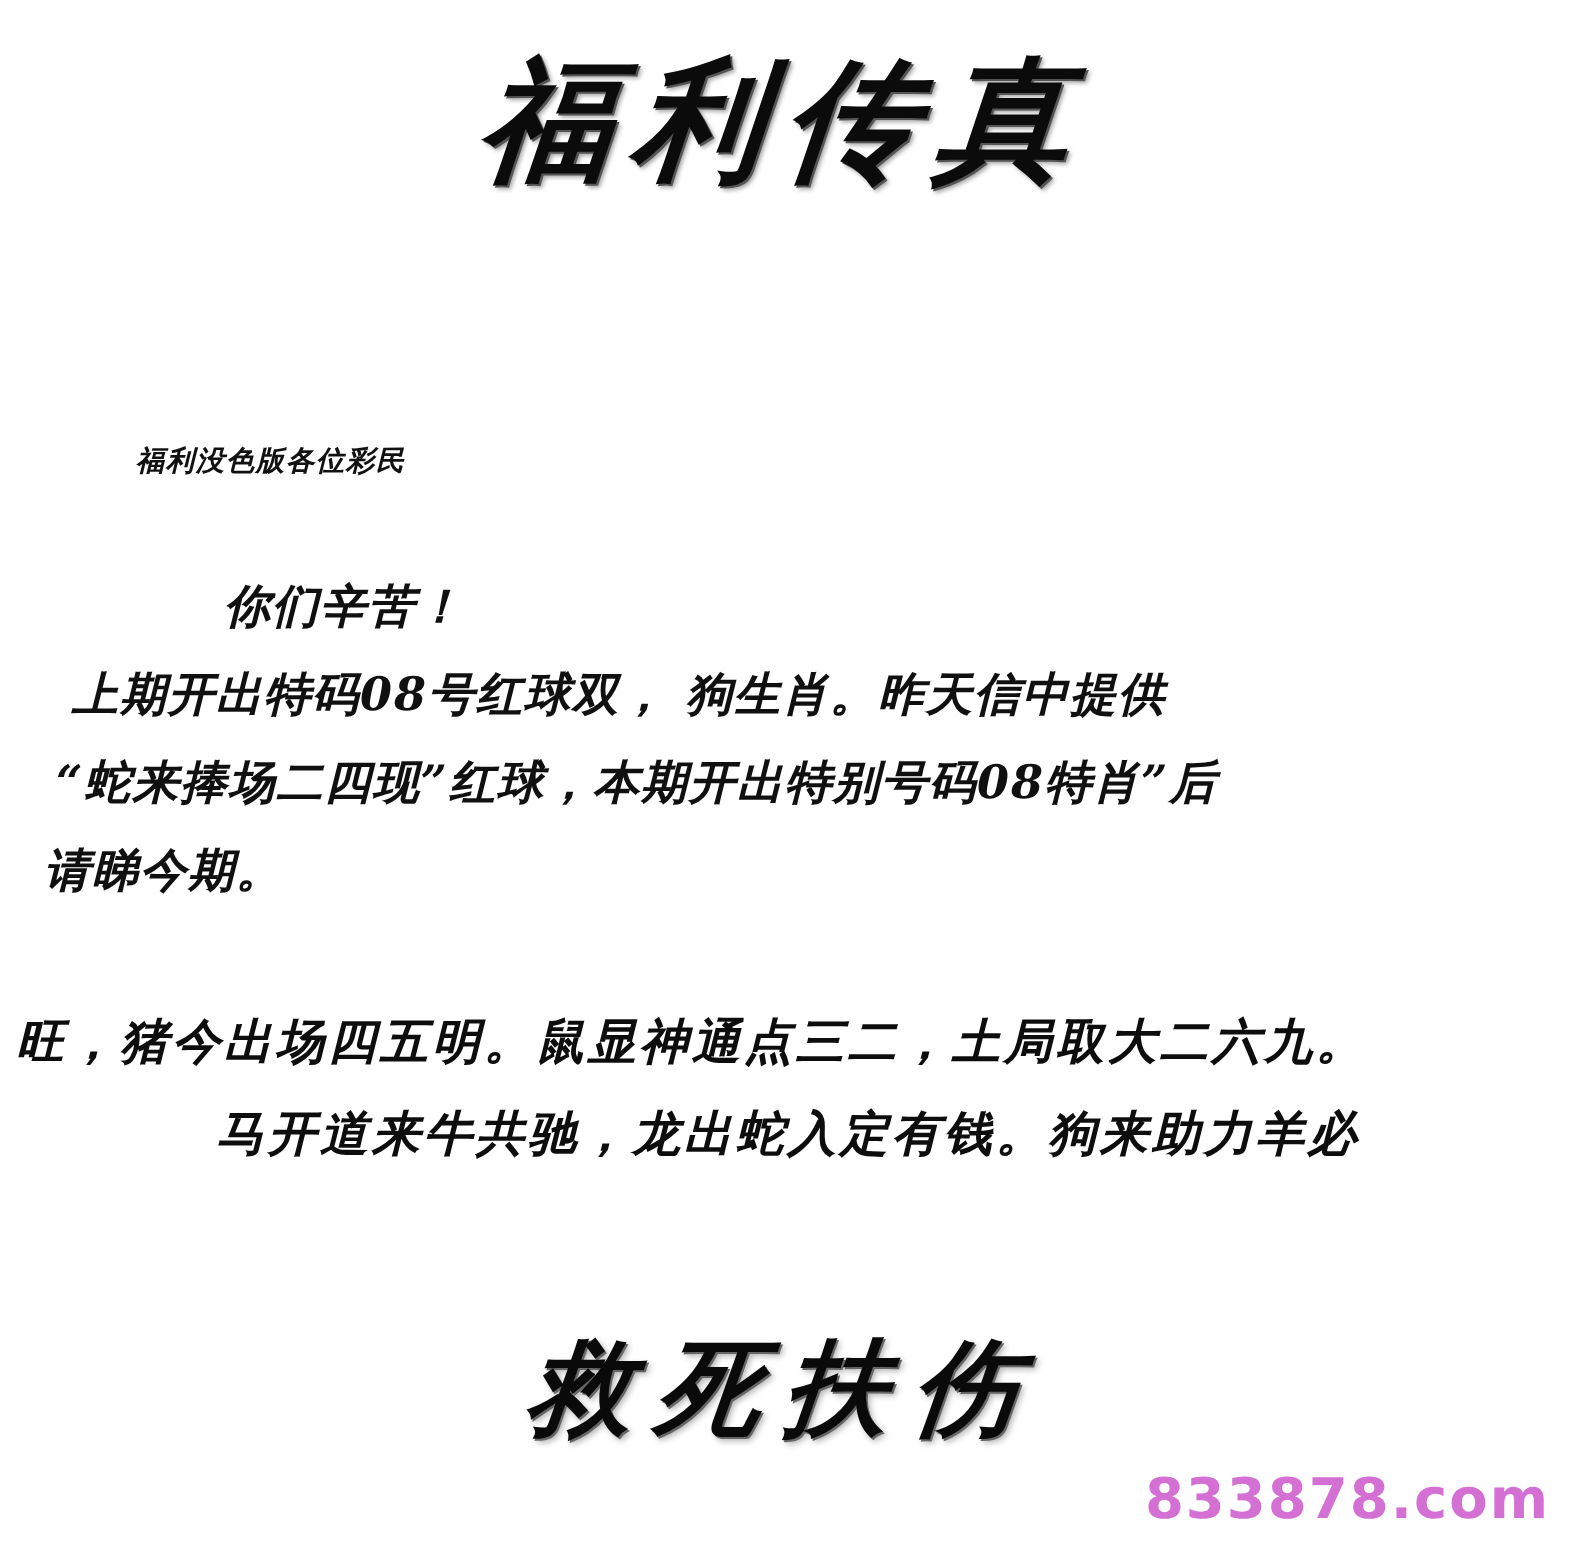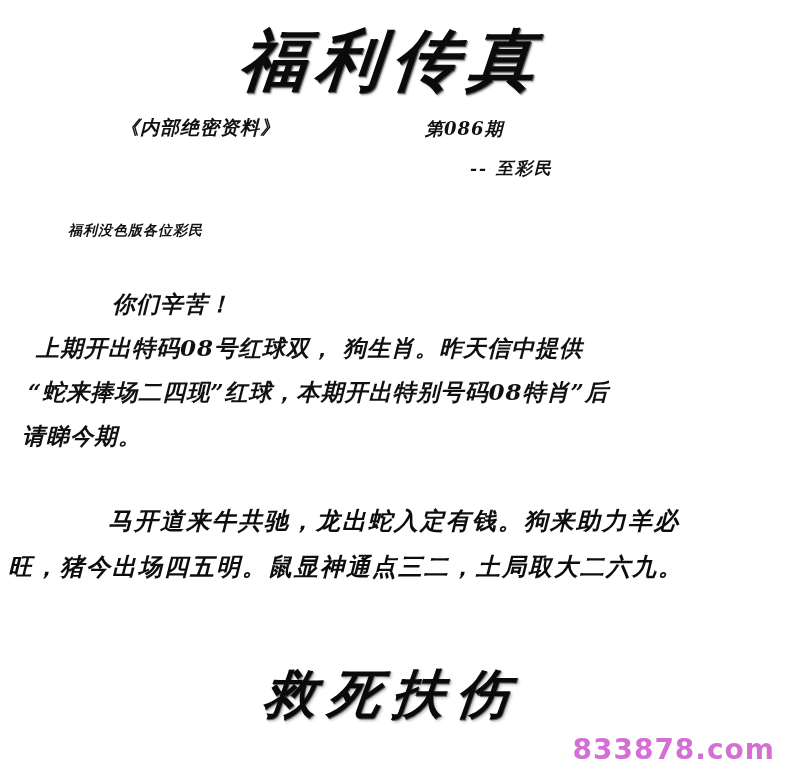--- a/index.html
+++ b/index.html
@@ -158,37 +158,32 @@
 </style>
 </head>
 <body>
 
 <div class="page">
 
   <div class="masthead">
     <div class="masthead-title">福利传真</div>
   </div>
 
-  <div class="subheader">
-    <div class="sub-left">《内部绝密资料》</div>
-    <div class="sub-right">第086期</div>
-    <div class="byline">-- 至彩民</div>
-  </div>
 
   <div class="salutation">福利没色版各位彩民</div>
 
   <div class="body-text">
     <div class="line indent-1">你们辛苦！</div>
     <div class="line indent-2">上期开出特码08号红球双， 狗生肖。昨天信中提供</div>
     <div class="line indent-3">“蛇来捧场二四现”红球，本期开出特别号码08特肖”后</div>
     <div class="line indent-4">请睇今期。</div>
   </div>
 
   <div class="verse">
+    <div class="vline">旺，猪今出场四五明。鼠显神通点三二，土局取大二六九。</div>
     <div class="vline vindent">马开道来牛共驰，龙出蛇入定有钱。狗来助力羊必</div>
-    <div class="vline">旺，猪今出场四五明。鼠显神通点三二，土局取大二六九。</div>
   </div>
 
   <div class="slogan">救死扶伤</div>
 
   <div class="site-url">833878.com</div>
 
 </div>
 
 </body></html>

